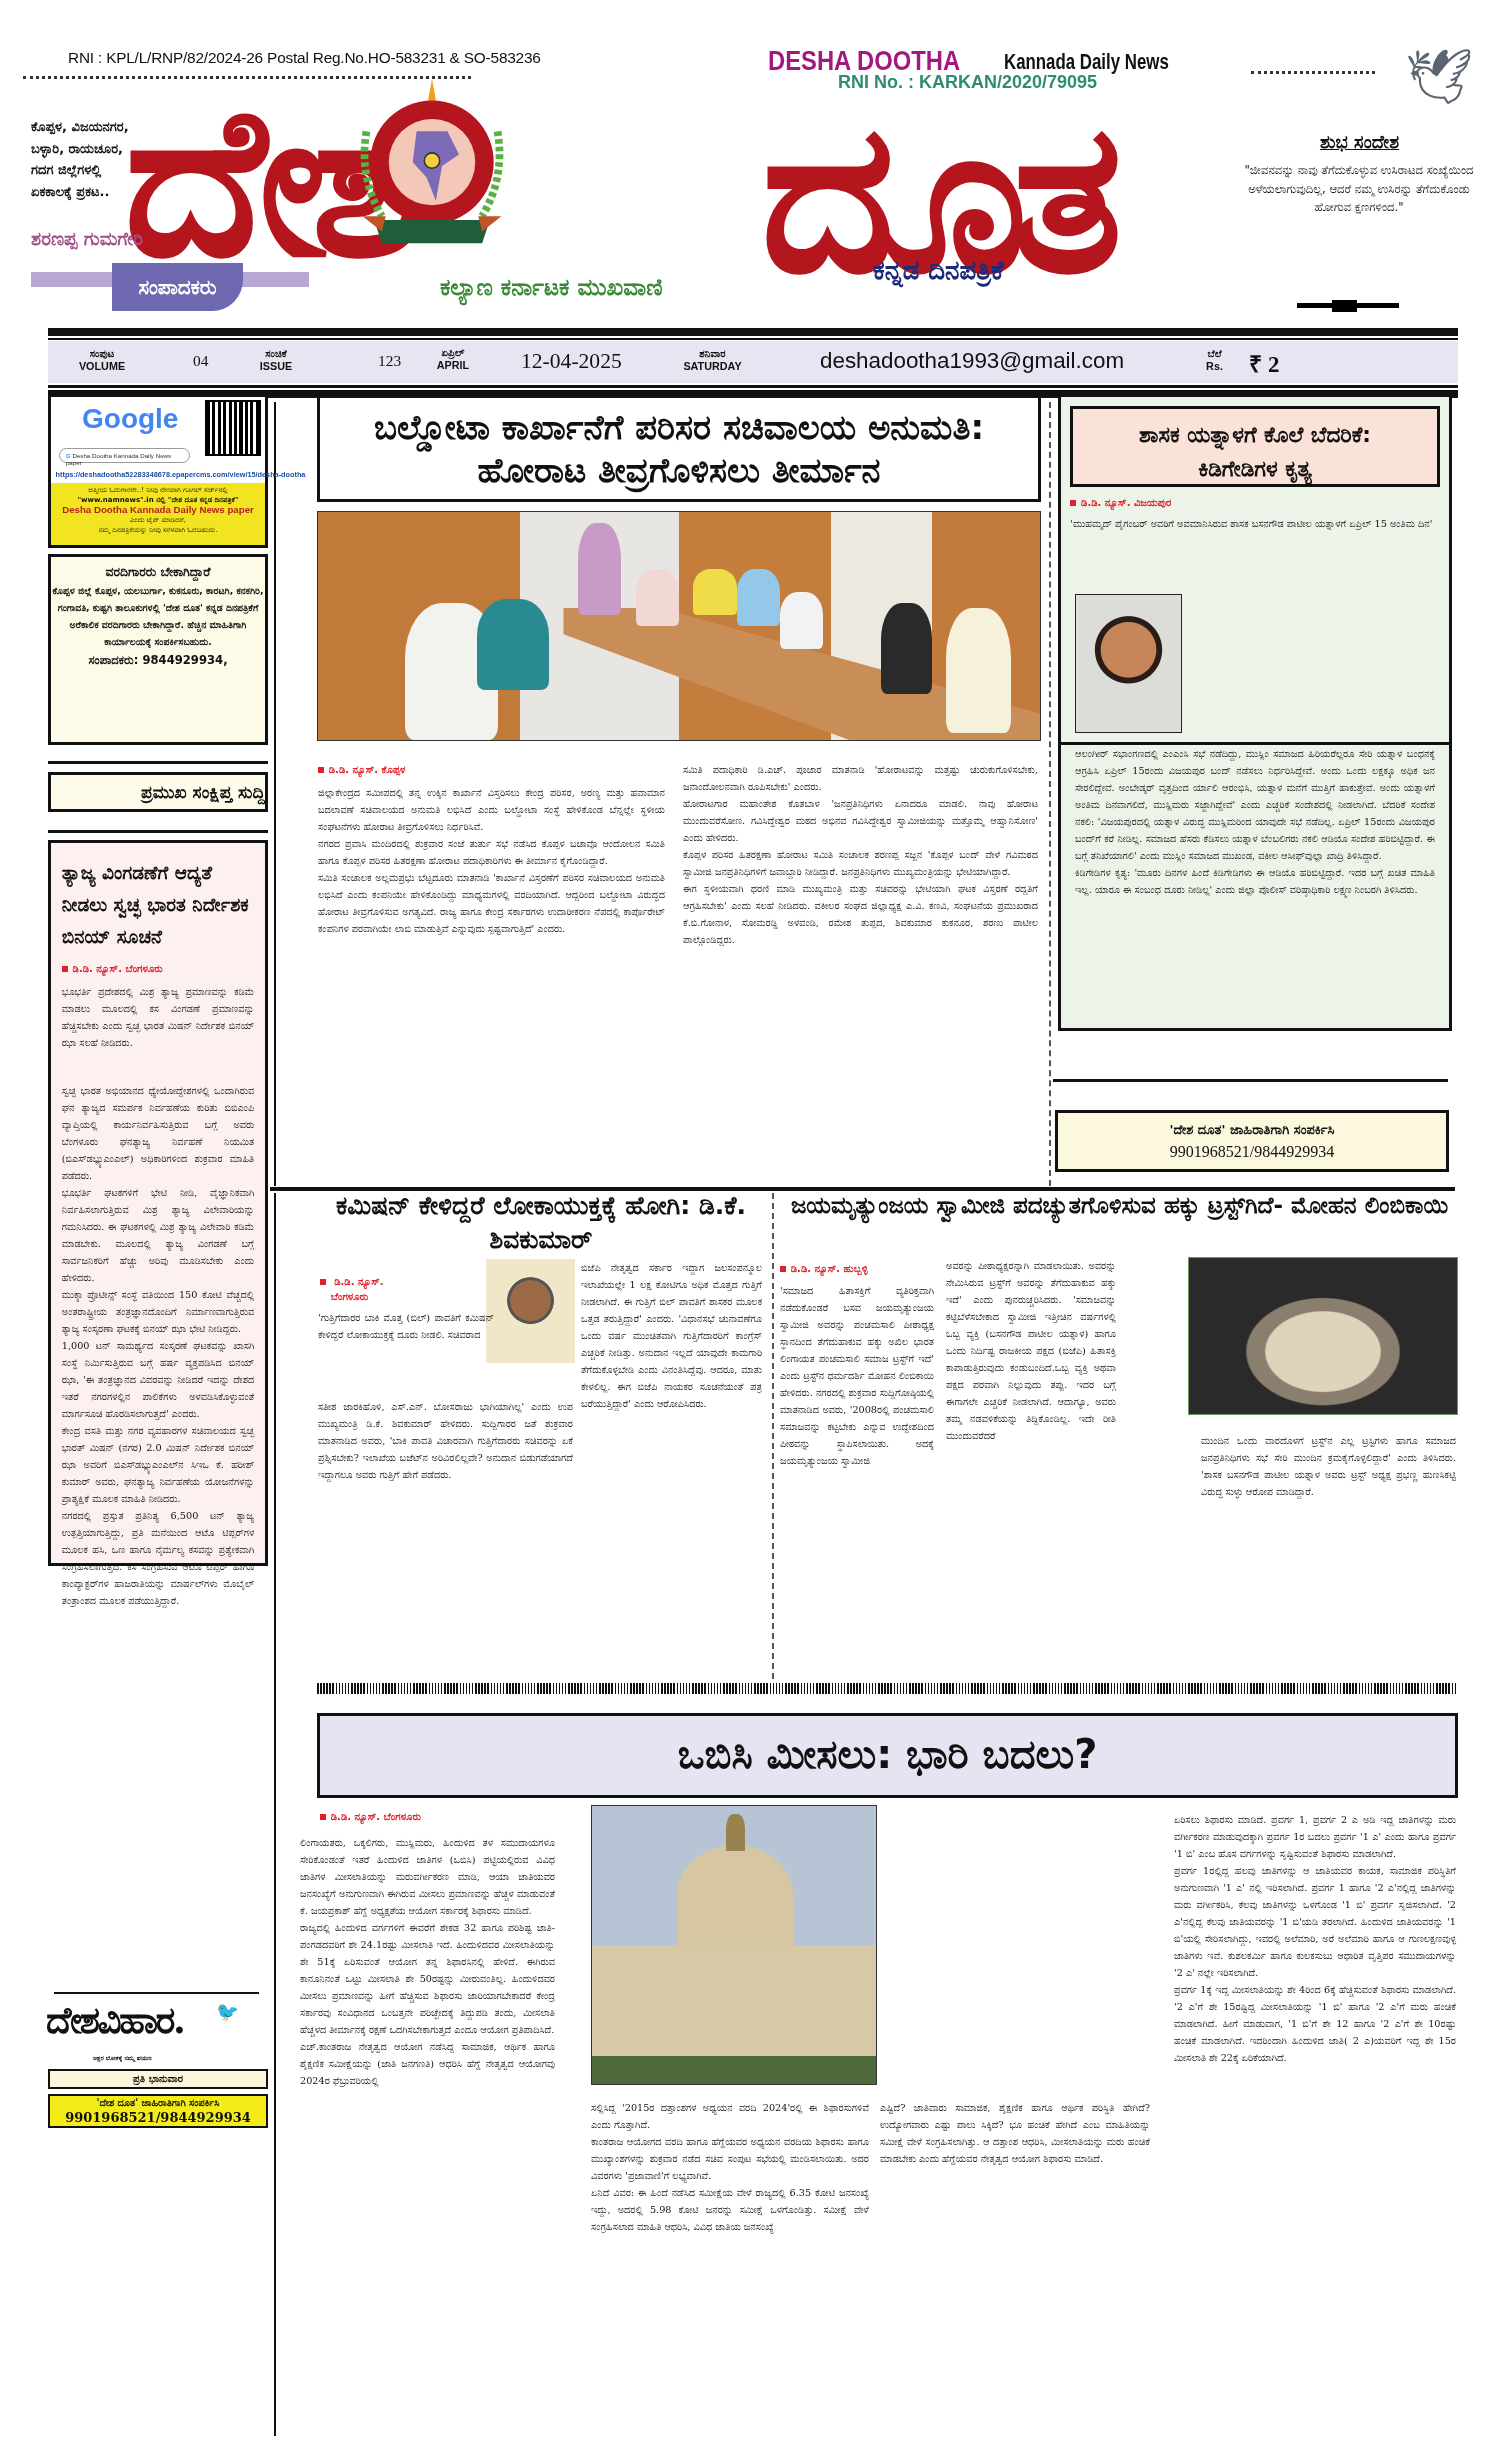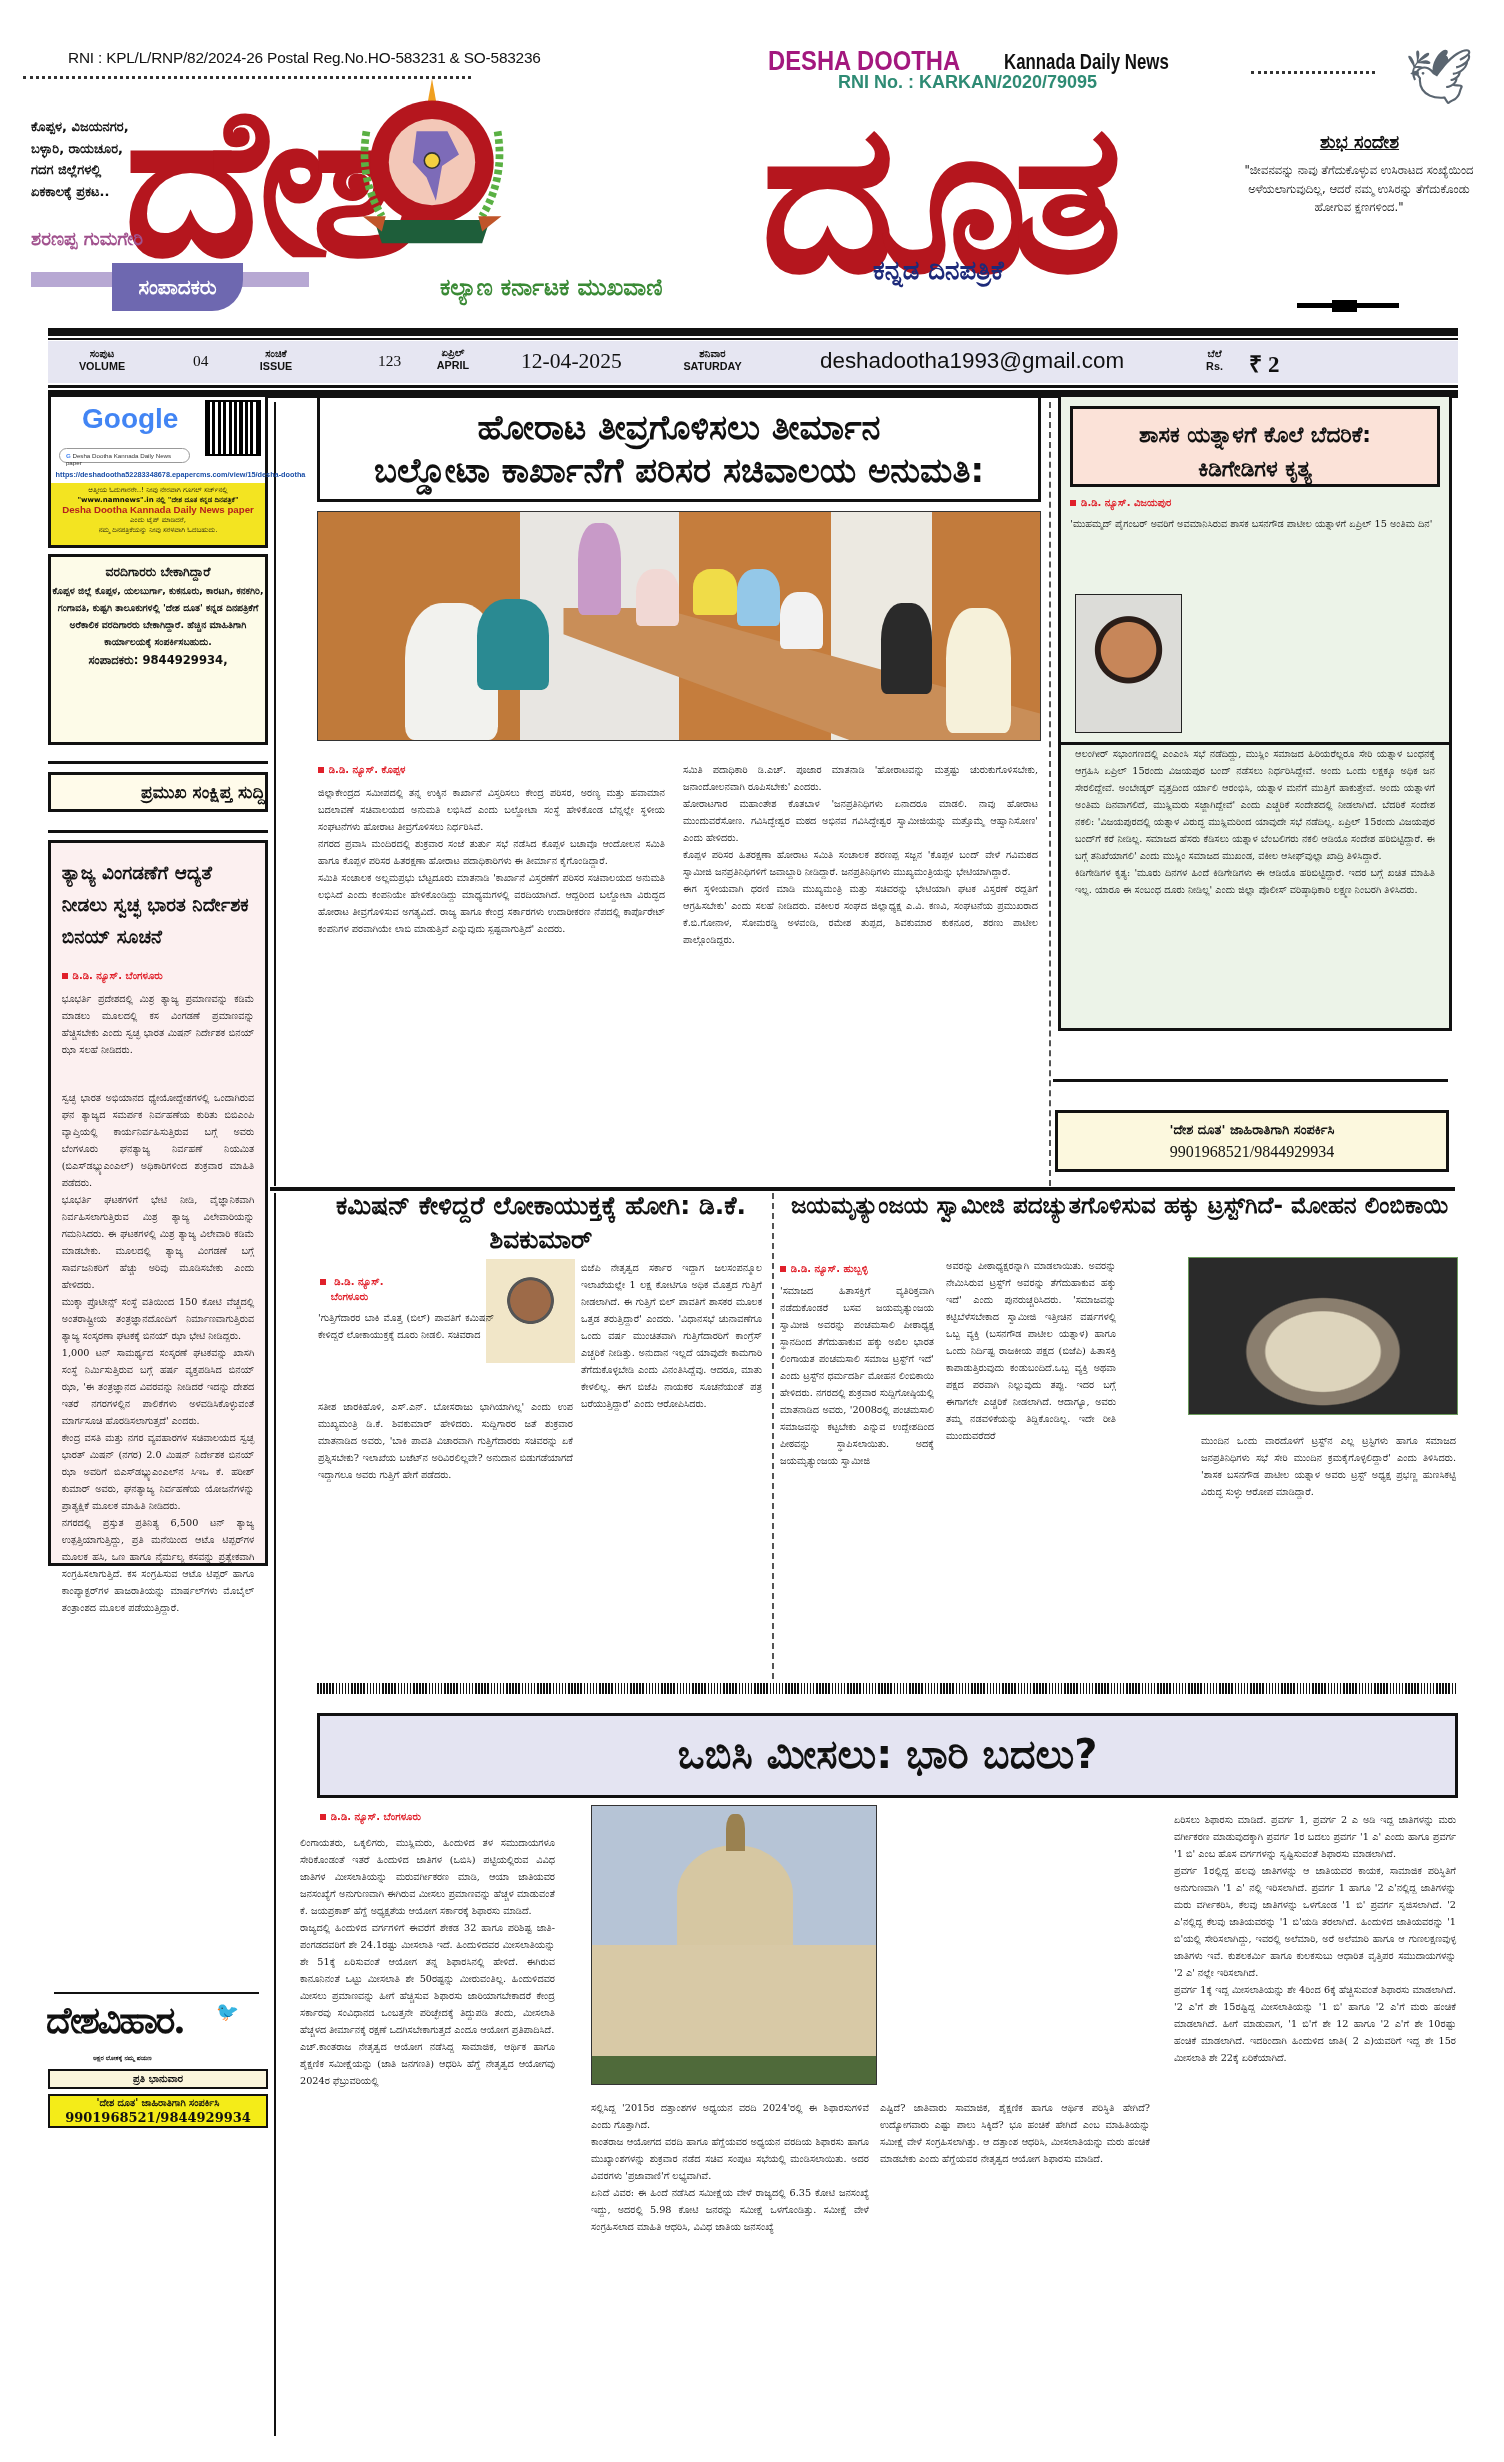--- a/index.html
+++ b/index.html
@@ -47,21 +47,21 @@
 #g-url{left:4.6px;top:73px;font-size:7.3px;color:#1b4fa8;font-weight:bold;font-family:"Liberation Sans",sans-serif;white-space:nowrap}
 #g-yellow{left:0;top:86px;width:214px;height:62px;background:#f3e421;text-align:center;font-size:7px;line-height:10px;padding-top:2.3px}
 #g-yellow .red{color:#b5211e;font-weight:bold;font-size:9.7px;font-family:"Liberation Sans",sans-serif}
 #reporter-box{left:48px;top:554px;width:220px;height:191px;border:3.1px solid #111;background:#fdfbe8;text-align:center;padding-top:4.6px}
 #reporter-box .t{font-size:12.4px;font-weight:bold;line-height:20px}
 #reporter-box .b{font-size:9.3px;font-weight:bold;line-height:17px}
 #rule-l1{left:48px;top:761px;width:220px;height:3.1px;background:#111}
 #brief-head{left:48px;top:772px;width:220px;height:40px;border:3.1px solid #111;background:#fffbea;font-size:17px;font-weight:bold;text-align:right;line-height:34px}
 #rule-l2{left:48px;top:830px;width:220px;height:3.1px;background:#111}
 #brief-box{left:48px;top:840px;width:220px;height:726px;border:3.1px solid #111;background:#fcf0f0;padding:14px 10.8px}
-#brief-title{font-size:18.5px;font-weight:bold;line-height:32px;margin-bottom:17px}
+#brief-title{font-size:18.5px;font-weight:bold;line-height:32px;margin-bottom:10px}
 .byline{color:#e0202a;font-weight:bold;font-size:10px}
 .byline::before{content:"";display:inline-block;width:6.2px;height:6.2px;background:#e0202a;margin-right:4.6px;vertical-align:middle}
 .body{font-size:9.7px;line-height:17px;text-align:justify;font-family:"DejaVu Serif",serif}
 .body p{text-indent:0}
 #brief-body{margin-top:7.7px}
 #vihara-rule{left:54px;top:1992px;width:205px;height:1.5px;background:#111}
 #vihara{left:46px;top:1998px;font-size:37px;font-weight:bold;font-family:"DejaVu Serif",serif;letter-spacing:-2.3px}
 #vihara-birds{left:216px;top:2001px;font-size:18.5px;color:#222}
 #vihara-sub{left:93px;top:2054px;font-size:6.2px;font-weight:bold}
 #vihara-day{left:48px;top:2069px;width:220px;height:20px;border:2.3px solid #111;background:#fbf6dc;text-align:center;font-size:10px;font-weight:bold;line-height:15.4px}
@@ -239,22 +239,22 @@
 <div class="abs" id="vihara-birds">🐦</div>
 <div class="abs" id="vihara-sub">ಅಕ್ಷರ ಲೋಕಕ್ಕೆ ನಮ್ಮ ಪಯಣ</div>
 <div class="abs" id="vihara-day">ಪ್ರತಿ ಭಾನುವಾರ</div>
 <div class="abs" id="ad-yellow">
   <div class="a">'ದೇಶ ದೂತ' ಜಾಹಿರಾತಿಗಾಗಿ ಸಂಪರ್ಕಿಸಿ</div>
   <div class="b">9901968521/9844929934</div>
 </div>
 
 <div class="abs" id="h1-box">
   <div id="h1">
+    <div>ಬಲ್ಡೋಟಾ ಕಾರ್ಖಾನೆಗೆ ಪರಿಸರ ಸಚಿವಾಲಯ ಅನುಮತಿ:</div>
     <div>ಹೋರಾಟ ತೀವ್ರಗೊಳಿಸಲು ತೀರ್ಮಾನ</div>
-    <div>ಬಲ್ಡೋಟಾ ಕಾರ್ಖಾನೆಗೆ ಪರಿಸರ ಸಚಿವಾಲಯ ಅನುಮತಿ:</div>
   </div>
 </div>
 <div class="abs" id="photo1">
   <div class="table"></div>
   <div class="person" style="left:12%;top:40%;width:13%;height:60%;background:#f2f2ee"></div>
   <div class="person" style="left:22%;top:38%;width:10%;height:40%;background:#2a8a92"></div>
   <div class="person" style="left:36%;top:5%;width:6%;height:40%;background:#c89ac8"></div>
   <div class="person" style="left:44%;top:25%;width:6%;height:25%;background:#f1d8d4"></div>
   <div class="person" style="left:52%;top:25%;width:6%;height:20%;background:#f0dc48"></div>
   <div class="person" style="left:58%;top:25%;width:6%;height:25%;background:#94c8e8"></div>

